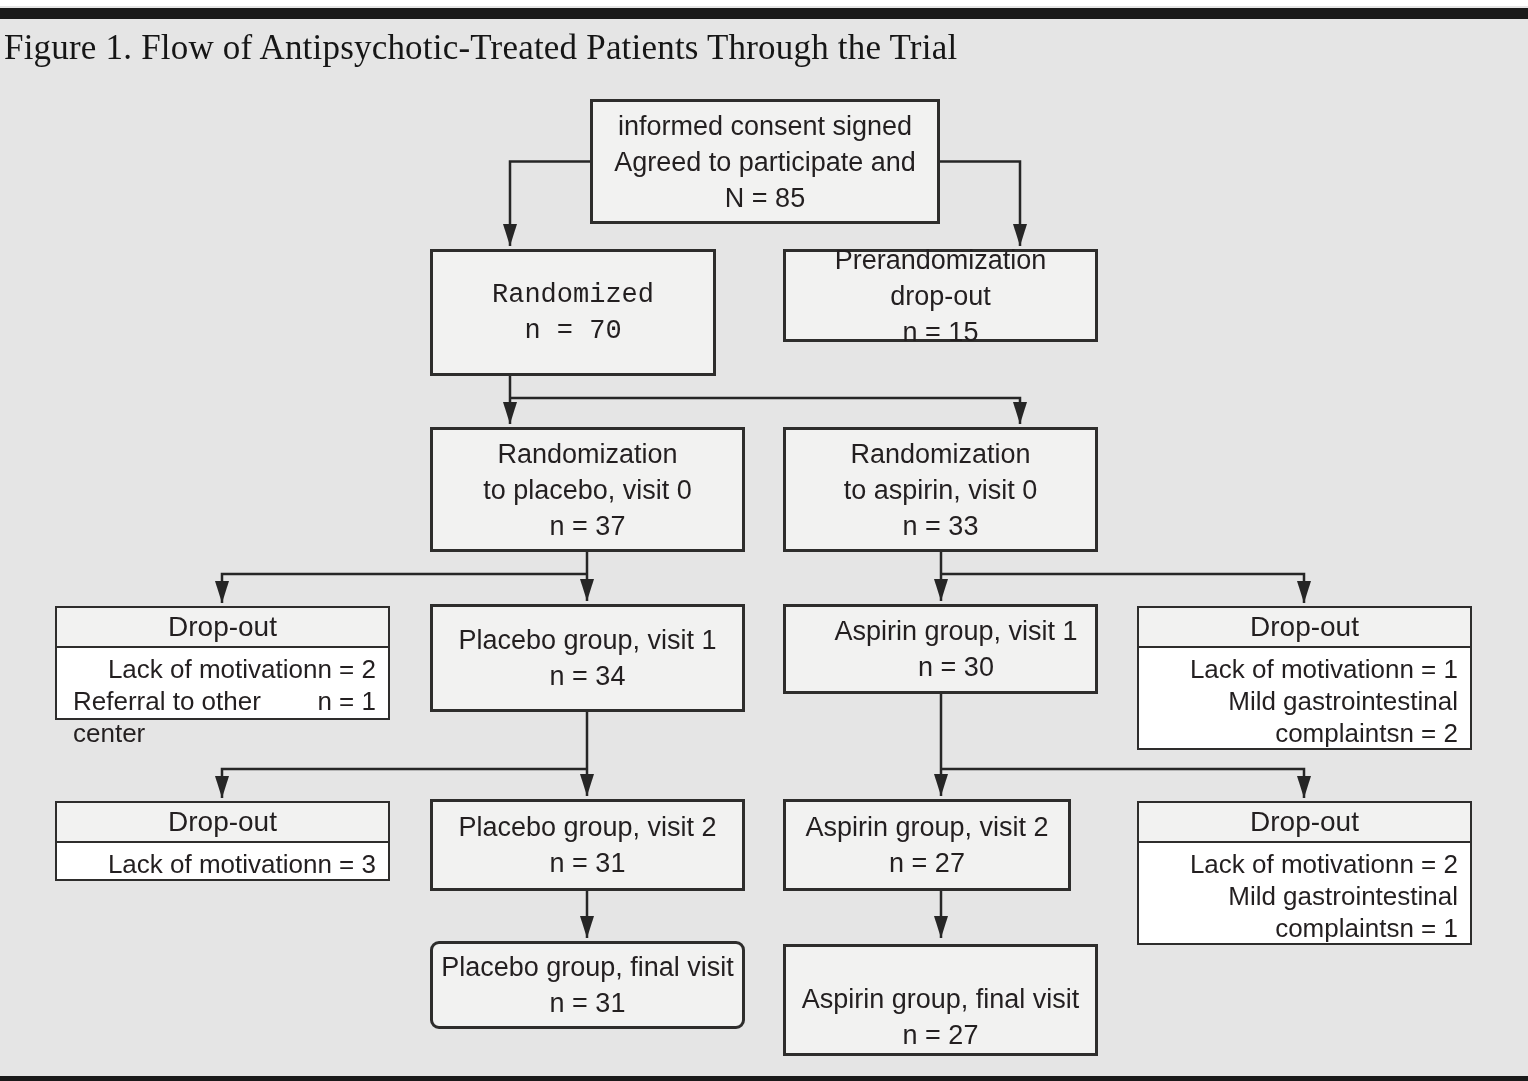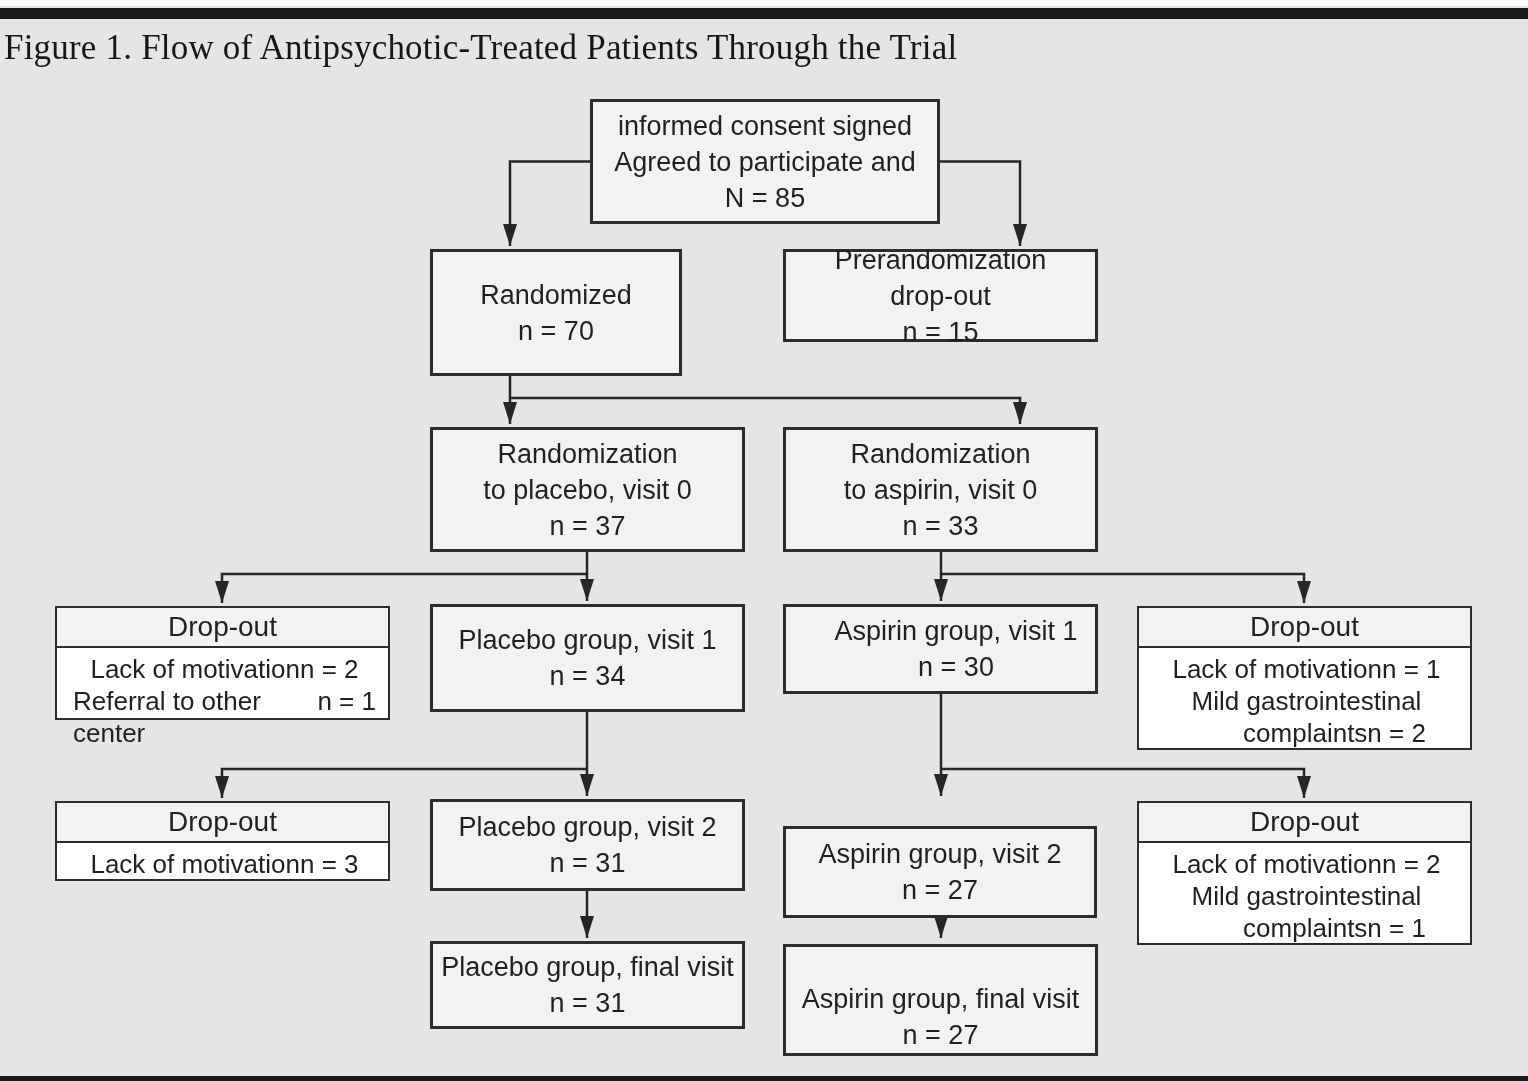--- a/index.html
+++ b/index.html
@@ -75,21 +75,21 @@
     display: flex;
     align-items: center;
     justify-content: center;
     font-size: 28px;
   }
   .dropout-body {
     padding: 5px 12px 6px 16px;
   }
   .drow {
     display: flex;
-    justify-content: center;
+    justify-content: flex-end;
     font-size: 26px;
     line-height: 32px;
   }
   .drow .dlabel { text-align: left; }
   .drow .dn { text-align: right; white-space: nowrap; }
   .drow .indent { padding-left: 56px; }
 </style>
 </head>
 <body>
 
@@ -121,21 +121,21 @@
       <polyline points="941,885 941,932" marker-end="url(#arr)"></polyline>
     </g>
   </svg>
 
   <div class="box" style="left:590px; top:93px; width:350px; height:125px;">
     <div>informed consent signed</div>
     <div>Agreed to participate and</div>
     <div>N = 85</div>
   </div>
 
-  <div class="box" style="left:430px; top:243px; width:252px; height:127px;">
+  <div class="box" style="left:430px; top:243px; width:286px; height:127px;font-family:Liberation Mono, monospace;">
     <div>Randomized</div>
     <div>n = 70</div>
   </div>
   <div class="box" style="left:783px; top:243px; width:315px; height:93px;">
     <div>Prerandomization</div>
     <div>drop-out</div>
     <div>n = 15</div>
   </div>
 
   <div class="box" style="left:430px; top:421px; width:315px; height:125px;">
@@ -197,21 +197,21 @@
         <span class="dlabel">Lack of motivation</span>
         <span class="dn">n = 3</span>
       </div>
     </div>
   </div>
 
   <div class="box" style="left:430px; top:793px; width:315px; height:92px;">
     <div>Placebo group, visit 2</div>
     <div>n = 31</div>
   </div>
-  <div class="box" style="left:783px; top:820px; width:314px; height:92px;">
+  <div class="box" style="left:783px; top:793px; width:288px; height:92px;">
     <div>Aspirin group, visit 2</div>
     <div>n = 27</div>
   </div>
 
   <div class="dropout" style="left:1137px; top:795px; width:335px; height:144px;">
     <div class="dropout-header">Drop-out</div>
     <div class="dropout-body">
       <div class="drow">
         <span class="dlabel">Lack of motivation</span>
         <span class="dn">n = 2</span>
@@ -220,21 +220,21 @@
         <span class="dlabel">Mild gastrointestinal</span>
         <span class="dn"></span>
       </div>
       <div class="drow">
         <span class="dlabel indent">complaints</span>
         <span class="dn">n = 1</span>
       </div>
     </div>
   </div>
 
-  <div class="box" style="left:430px; top:935px; width:315px; height:88px;">
+  <div class="box" style="left:430px; top:935px; width:315px; height:88px;border-radius:9px;">
     <div>Placebo group, final visit</div>
     <div>n = 31</div>
   </div>
   <div class="box" style="left:783px; top:938px; width:315px; height:112px;justify-content:flex-end;">
     <div>Aspirin group, final visit</div>
     <div>n = 27</div>
   </div>
 
   <div class="bottom-rule"></div>
 

